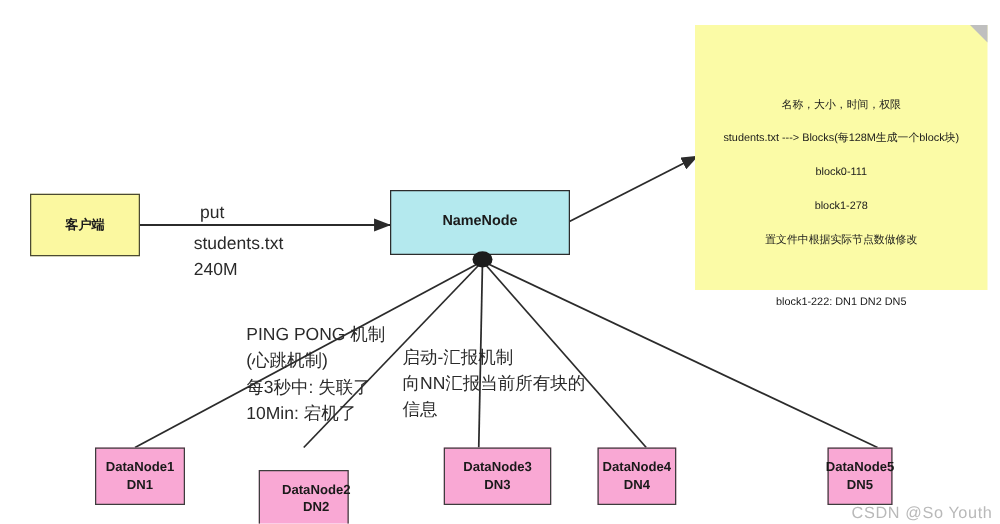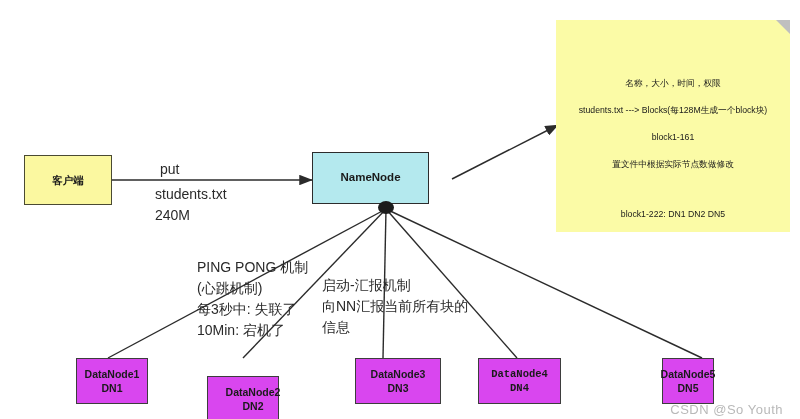--- a/index.html
+++ b/index.html
@@ -42,21 +42,21 @@
   .node-client {
     background: #fbf8a0;
     border-color: #4a4a33;
   }
   .node-namenode {
     background: #b4e9ee;
     border-color: #2c2c2c;
     font-size: 11.5px;
   }
   .node-datanode {
-    background: #d946ef;
+    background: #f9a8d4;
     border-color: #3d3d3d;
   }
 
   .note {
     position: absolute;
     background: #fbfba6;
     box-sizing: border-box;
   }
   .note-fold {
     position: absolute;
@@ -95,21 +95,21 @@
   .junction {
     position: absolute;
     width: 16px;
     height: 13px;
     background: #1c1c1c;
     border-radius: 50%;
   }
 
   .watermark {
     position: absolute;
-    right: 17px;
+    right: 6px;
     bottom: 2px;
     font-size: 13px;
     color: #b9b9b9;
     letter-spacing: 0.5px;
   }
 </style>
 </head>
 <body>
 
 <div id="canvas">
@@ -129,39 +129,39 @@
     <line x1="386" y1="209" x2="243" y2="358" stroke="#2b2b2b" stroke-width="1.4"></line>
     <line x1="386" y1="209" x2="383" y2="358" stroke="#2b2b2b" stroke-width="1.4"></line>
     <line x1="386" y1="209" x2="517" y2="358" stroke="#2b2b2b" stroke-width="1.4"></line>
     <line x1="386" y1="209" x2="702" y2="358" stroke="#2b2b2b" stroke-width="1.4"></line>
   </svg>
 
   <div class="node node-client" style="left:24px; top:155px; width:88px; height:50px;">
     <span>客户端</span>
   </div>
 
-  <div class="node node-namenode" style="left:312px; top:152px; width:117px; height:52px;">
+  <div class="node node-namenode" style="left:312px; top:152px; width:144px; height:52px;">
     <span>NameNode</span>
   </div>
 
   <div class="junction" style="left:378px; top:201px;"></div>
 
   <div class="node node-datanode" style="left:76px; top:358px; width:72px; height:46px;">
     <span>DataNode1</span>
     <span>DN1</span>
   </div>
   <div class="node node-datanode" style="left:207px; top:376px; width:72px; height:46px;padding-left:20px;">
     <span>DataNode2</span>
     <span>DN2</span>
   </div>
   <div class="node node-datanode" style="left:355px; top:358px; width:86px; height:46px;">
     <span>DataNode3</span>
     <span>DN3</span>
   </div>
-  <div class="node node-datanode" style="left:478px; top:358px; width:83px; height:46px;font-family:Liberation Mono, monospace;">
+  <div class="node node-datanode" style="left:478px; top:358px; width:63px; height:46px;">
     <span>DataNode4</span>
     <span>DN4</span>
   </div>
   <div class="node node-datanode" style="left:662px; top:358px; width:52px; height:46px;">
     <span>DataNode5</span>
     <span>DN5</span>
   </div>
 
   <div class="edge-label" style="left:160px; top:159px; width:70px;">put</div>
   <div class="edge-label" style="left:155px; top:184px; width:80px;">students.txt
@@ -171,21 +171,22 @@
 每3秒中: 失联了
 10Min: 宕机了</div>
   <div class="edge-label" style="left:322px; top:275px; width:155px;">启动-汇报机制
 向NN汇报当前所有块的信息</div>
 
   <div class="note" style="left:556px; top:20px; width:234px; height:212px;">
     <div class="note-fold"></div>
     <div class="note-body">
       <div>名称，大小，时间，权限</div>
       <div>students.txt ---&gt; Blocks(每128M生成一个block块)</div>
-      <div>block1-161</div>
+      <div>block0-111</div>
+      <div>block1-278</div>
       <div>置文件中根据实际节点数做修改</div>
       <span class="gap"></span>
       <div>block1-222: DN1 DN2 DN5</div>
     </div>
   </div>
 
   <div class="watermark">CSDN @So Youth</div>
 
 </div>
 

